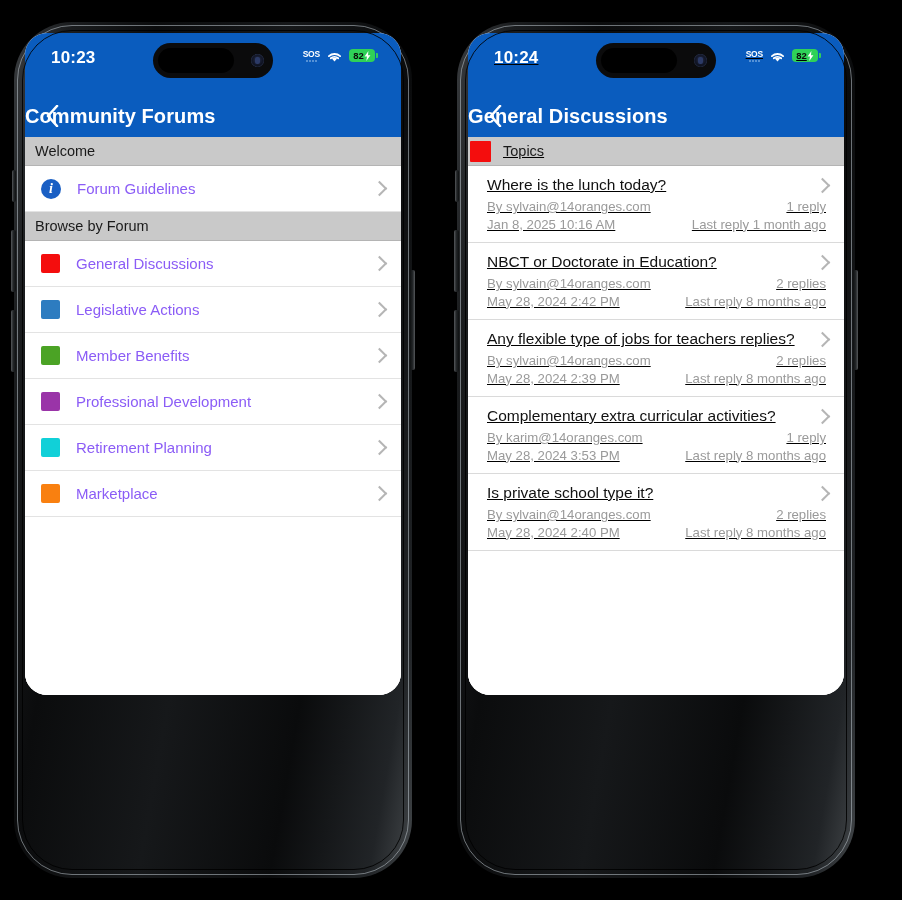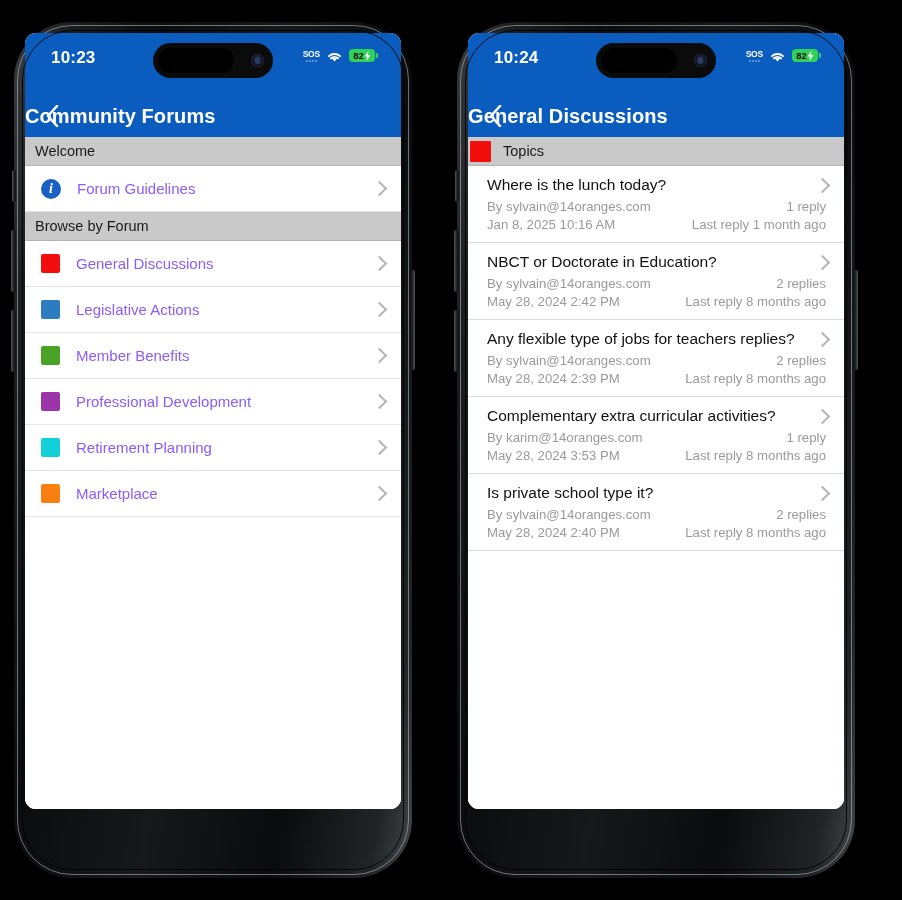--- a/index.html
+++ b/index.html
@@ -20,21 +20,21 @@
     position: absolute;
     top: 22px;
     width: 398px;
     height: 856px;
     border-radius: 58px;
     background: linear-gradient(100deg,#3a3d40 0%,#1b1d1f 10%,#0b0c0d 26%,#16181a 50%,#0a0b0c 74%,#212427 92%,#44484b 100%);
     padding: 11px;
     box-shadow: 0 0 0 1px #000;
   }
   .phone.left  { left: 14px; }
-  .phone.right { left: 457px; }
+  .phone.right { left: 457px; text-decoration: underline; }
 
   
   .phone::before {
     content: "";
     position: absolute;
     inset: 3px;
     border-radius: 55px;
     border: 1.4px solid rgba(190,198,205,0.55);
     pointer-events: none;
   }
@@ -42,22 +42,22 @@
     content: "";
     position: absolute;
     inset: 8px;
     border-radius: 50px;
     border: 1px solid rgba(0,0,0,0.85);
     pointer-events: none;
   }
 
   .screen {
     position: relative;
-    width: 376px; height: 776px;
-    border-radius: 11px;
+    width: 376px; height: 662px;
+    border-radius: 22px;
     overflow: hidden;
     background: #ffffff;
   }
 
   
   .btn-side {
     position: absolute;
     background: linear-gradient(90deg,#56595c,#232628 45%,#0e1011);
     border-radius: 2px;
   }

